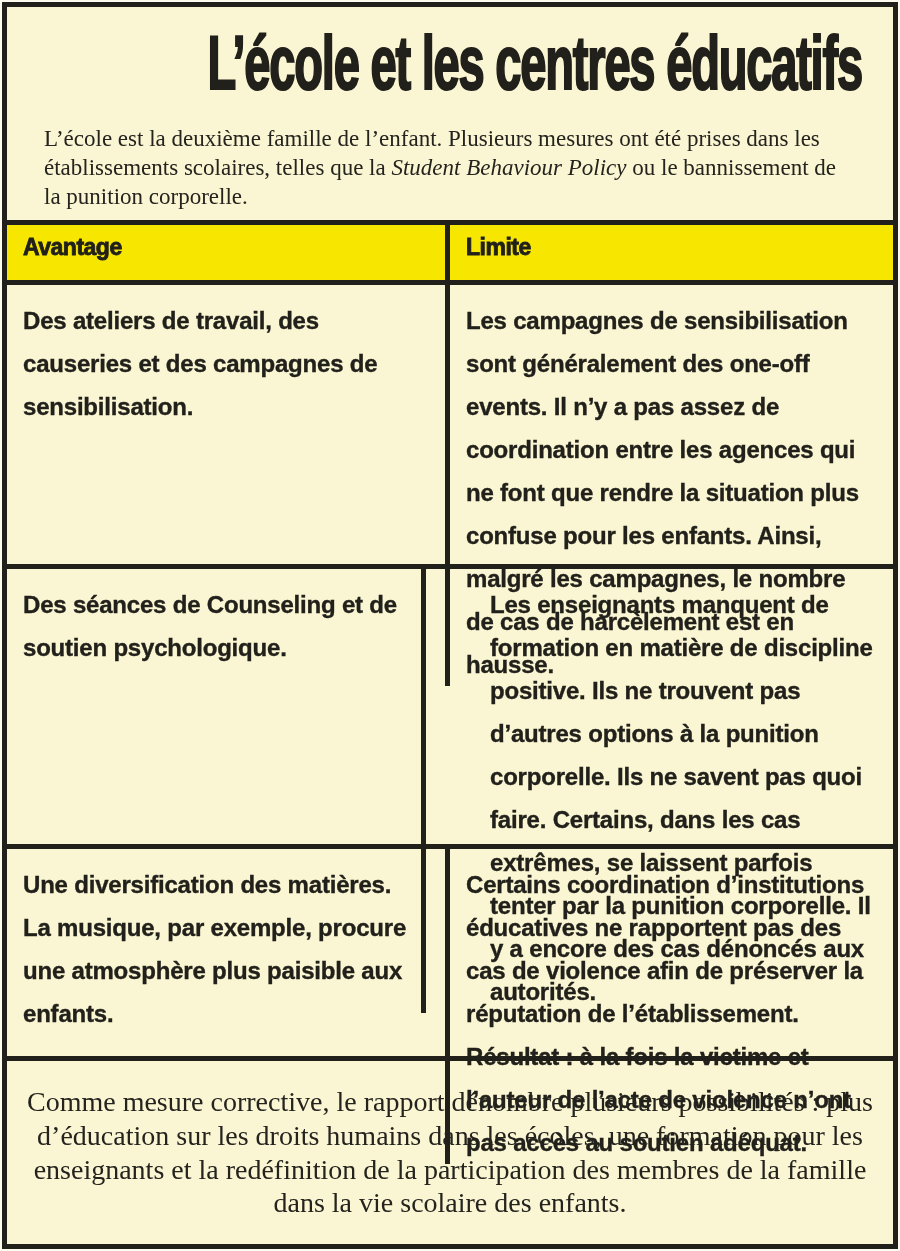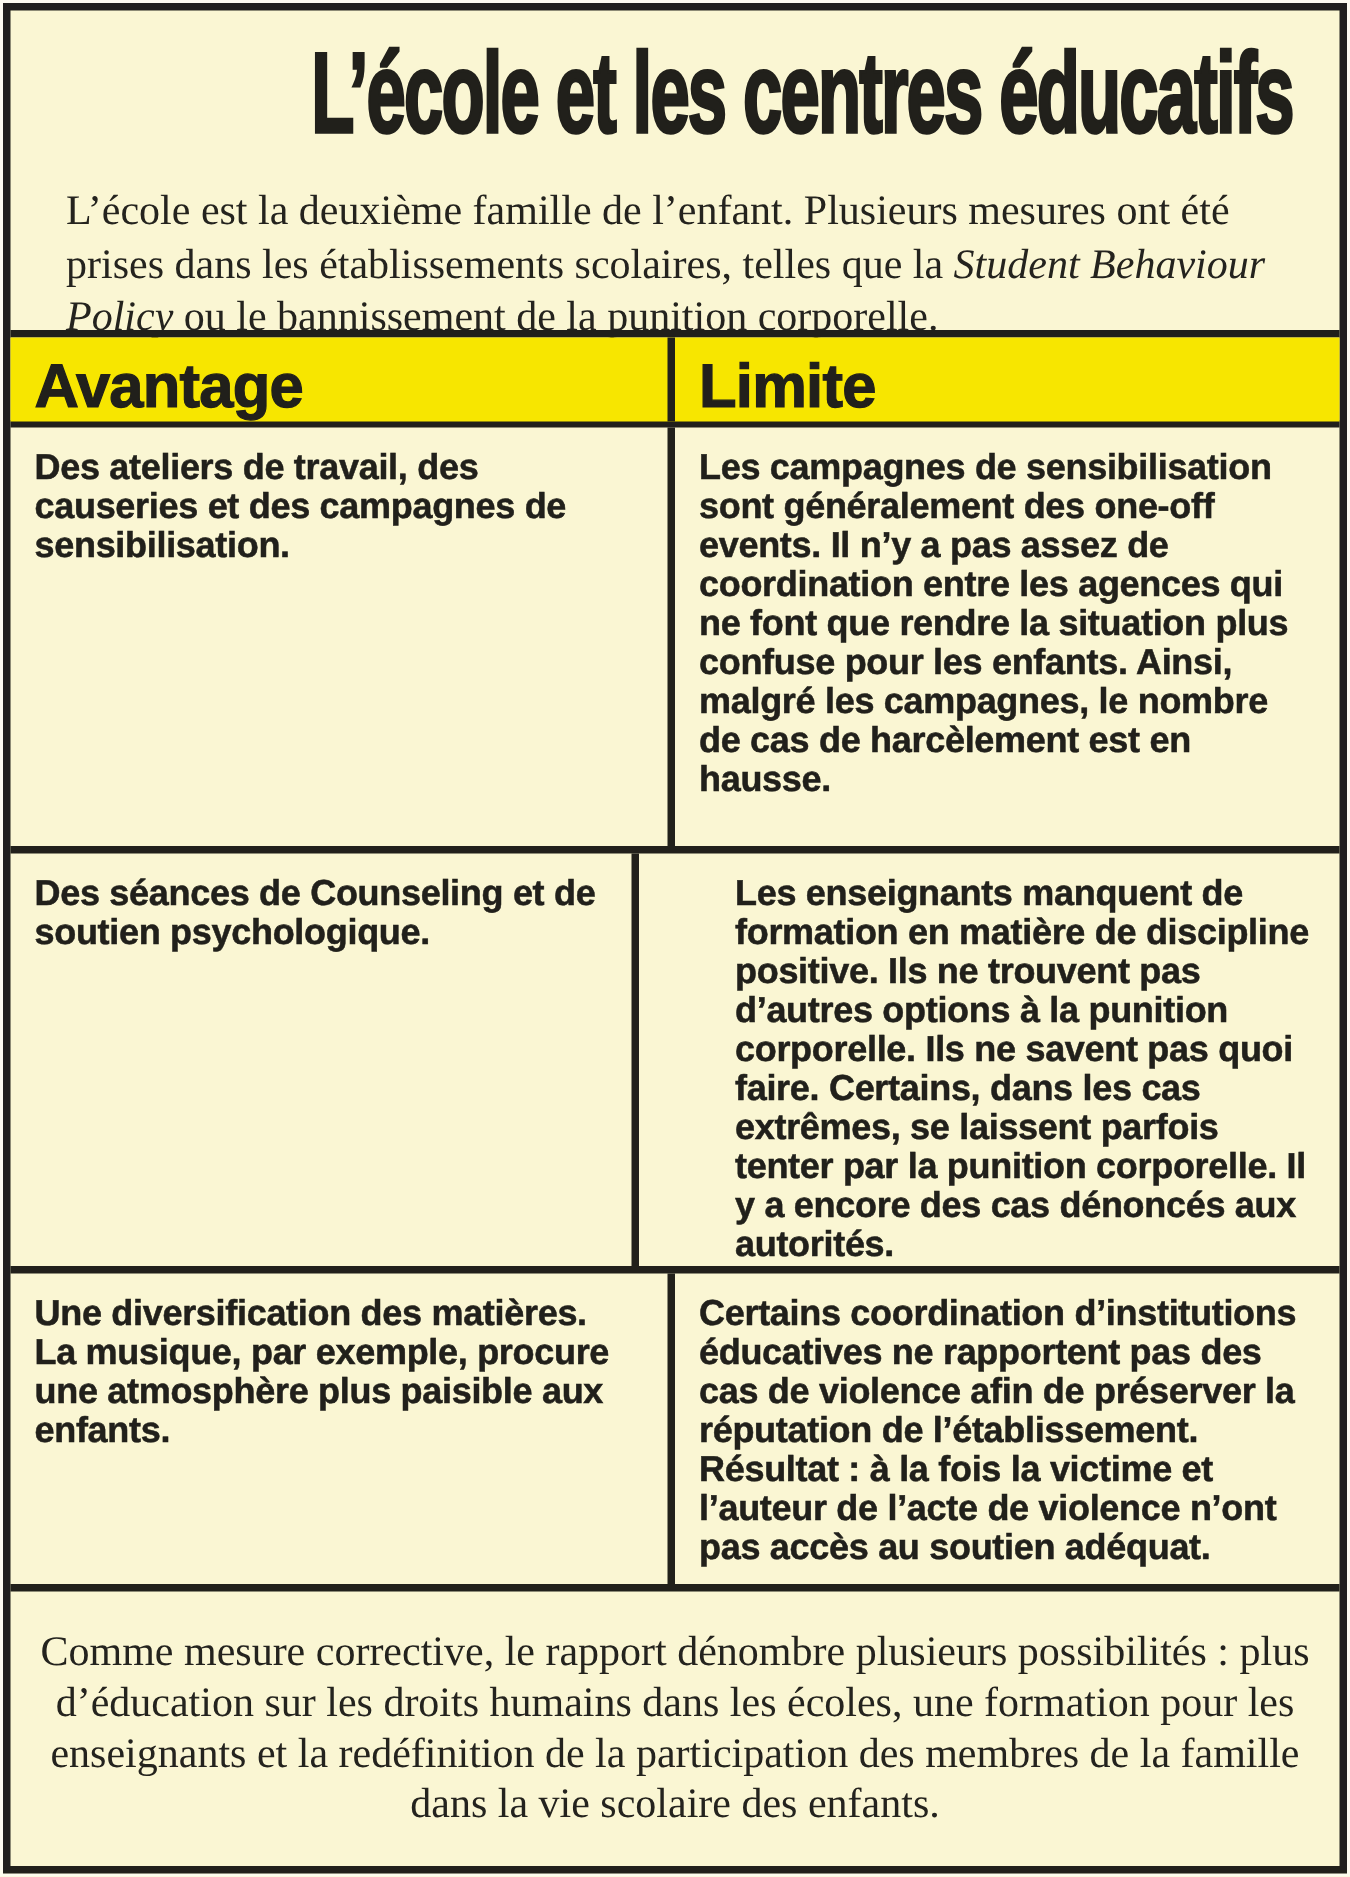--- a/index.html
+++ b/index.html
@@ -45,21 +45,21 @@
     letter-spacing: -2px;
     transform: scaleX(0.62);
     transform-origin: center;
     -webkit-text-stroke: 2.2px #21201b;
     color: #21201b;
   }
   .intro {
     margin: 6px auto 0 auto;
     width: 812px;
     font-family: "Liberation Serif", serif;
-    font-size: 28px;
+    font-size: 23px;
     line-height: 1.27;
     color: #24231e;
   }
   .intro .italic { font-style: italic; }
 
   
   .table {
     border-top: 5px solid #21201b;
     flex: none;
     display: flex;
@@ -76,30 +76,30 @@
     padding: 12px 16px 0 16px;
   }
   .t-cell.left { border-right: 5px solid #21201b; }
 
   .header-row { height: 60px; }
   .header-row .t-cell {
     background: #f7e600;
     padding-top: 9px;
   }
   .header-label {
-    font-size: 41px;
+    font-size: 23px;
     font-weight: bold;
     letter-spacing: -0.5px;
     -webkit-text-stroke: 0.8px #21201b;
   }
 
   .body-row .t-cell {
     font-weight: bold;
     font-size: 24px;
-    line-height: 26px;
+    line-height: 43px;
     letter-spacing: -0.2px;
     white-space: pre-line;
     -webkit-text-stroke: 0.35px #21201b;
     padding-top: 14px;
   }
   .row-1 { height: 284px; }
   .row-2 { height: 280px; gap: 48px; }
   .row-3 { height: 212px; }
 
   

